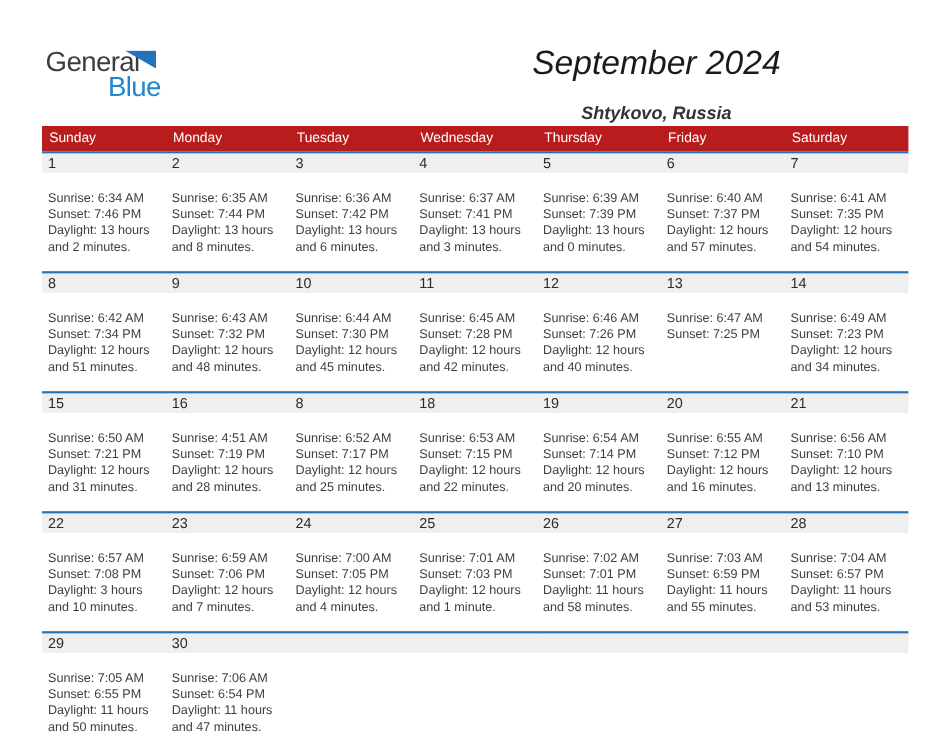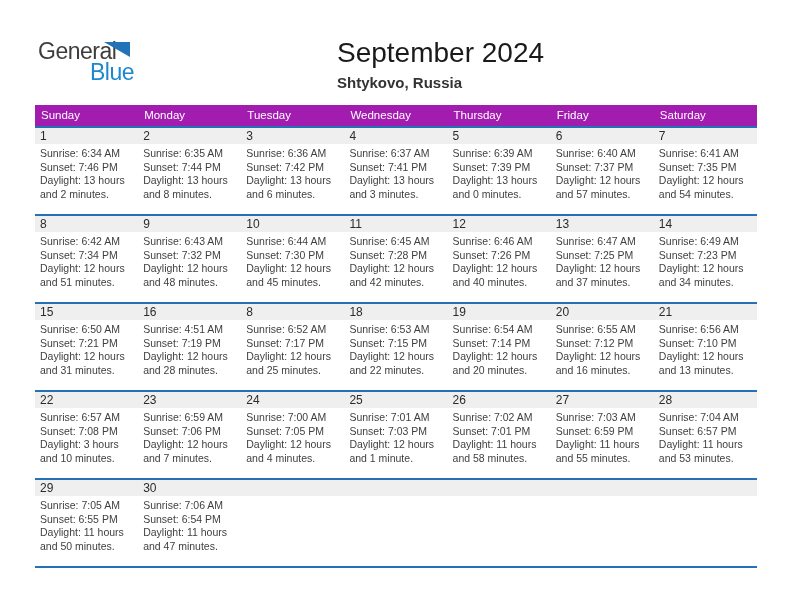--- a/index.html
+++ b/index.html
@@ -9,37 +9,37 @@
 
   
   .topbar { position:absolute; left:35px; right:35px; top:36px; height:64px; }
   .logo { position:absolute; left:3px; top:2px; width:140px; height:50px; }
   .logo-general { position:absolute; left:0; top:0; font-size:23px; letter-spacing:-0.5px;
                   color:#3d3d3d; font-weight:400; }
   .logo-triangle { position:absolute; left:66px; top:4px; width:26px; height:15px;
                    background:#2373B9; clip-path:polygon(0 0,100% 0,100% 100%); }
   .logo-blue { position:absolute; left:52px; top:21px; font-size:23px; letter-spacing:-0.5px;
                color:#1E88CE; font-weight:400;text-align:center; }
-  .titles { position:absolute; right:0; top:0; text-align:left; width:420px; }
+  .titles { position:absolute; right:0; top:0; text-align:center; width:420px;font-style:italic; }
   .cal-title { font-size:28px; font-weight:400; color:#1a1a1a; line-height:34px; }
-  .cal-location { font-size:15px; font-weight:700; color:#333; margin-top:4px; }
+  .cal-location { font-size:15px; font-weight:700; color:#333; margin-top:16px; }
 
   
   .calendar { position:absolute; left:35px; top:105px; width:722px; }
   .weekday-row { display:grid; grid-template-columns:repeat(7,1fr);
-                 background:#a21caf; height:21px; }
+                 background:#b91c1c; height:21px; }
   .weekday-cell { color:#fff; font-size:11.5px; line-height:21px; padding-left:6px;
                   overflow:hidden; white-space:nowrap; }
   .weeks { border-bottom:2px solid #2471B5; }
   .week-row { display:grid; grid-template-columns:repeat(7,1fr);
               border-top:2px solid #2471B5; padding-bottom:13px; background:#fff; }
   .day-cell { min-height:72px; }
   .day-num { background:#EFEFEF; height:16px; font-size:12px; color:#2b2b2b;
              padding:1px 0 0 5px; line-height:15px; }
-  .day-details { padding:3px 7px 0 5px; font-size:10.5px; line-height:13.5px;
+  .day-details { padding:15px 7px 0 5px; font-size:10.5px; line-height:13.5px;
                  color:#3f3f3f; width:100px; }
 </style>
 </head>
 <body>
 
 <div class="page">
 
   <div class="topbar">
     <div class="logo">
       <span class="logo-general">General</span>
@@ -160,21 +160,20 @@
               <div>Sunrise: 6:46 AM</div>
               <div>Sunset: 7:26 PM</div>
               <div>Daylight: 12 hours and 40 minutes.</div>
             </div>
           </div>
           <div class="day-cell">
             <div class="day-num">13</div>
             <div class="day-details">
               <div>Sunrise: 6:47 AM</div>
               <div>Sunset: 7:25 PM</div>
-              <div>Daylight: 12 hours and 37 minutes.</div>
             </div>
           </div>
           <div class="day-cell">
             <div class="day-num">14</div>
             <div class="day-details">
               <div>Sunrise: 6:49 AM</div>
               <div>Sunset: 7:23 PM</div>
               <div>Daylight: 12 hours and 34 minutes.</div>
             </div>
           </div>

